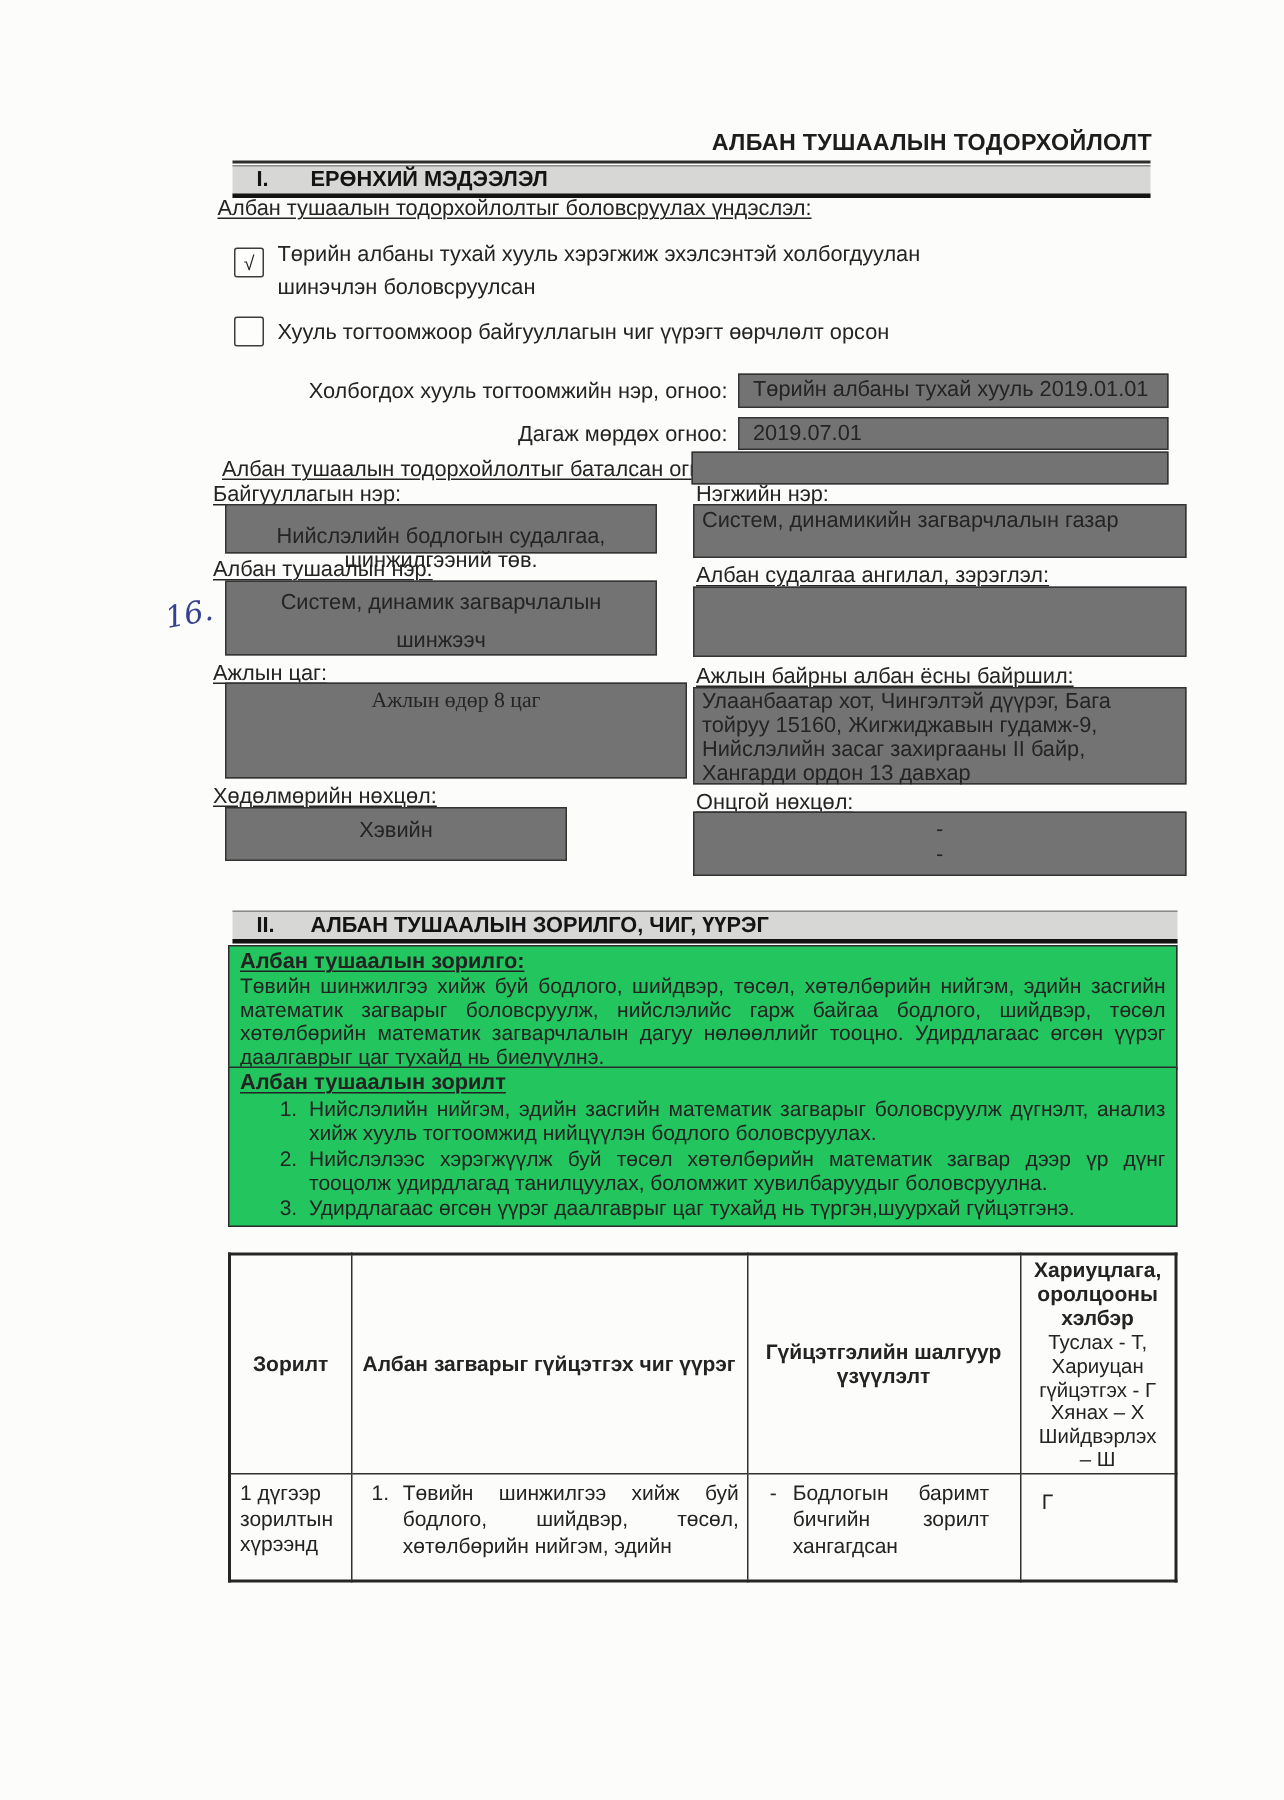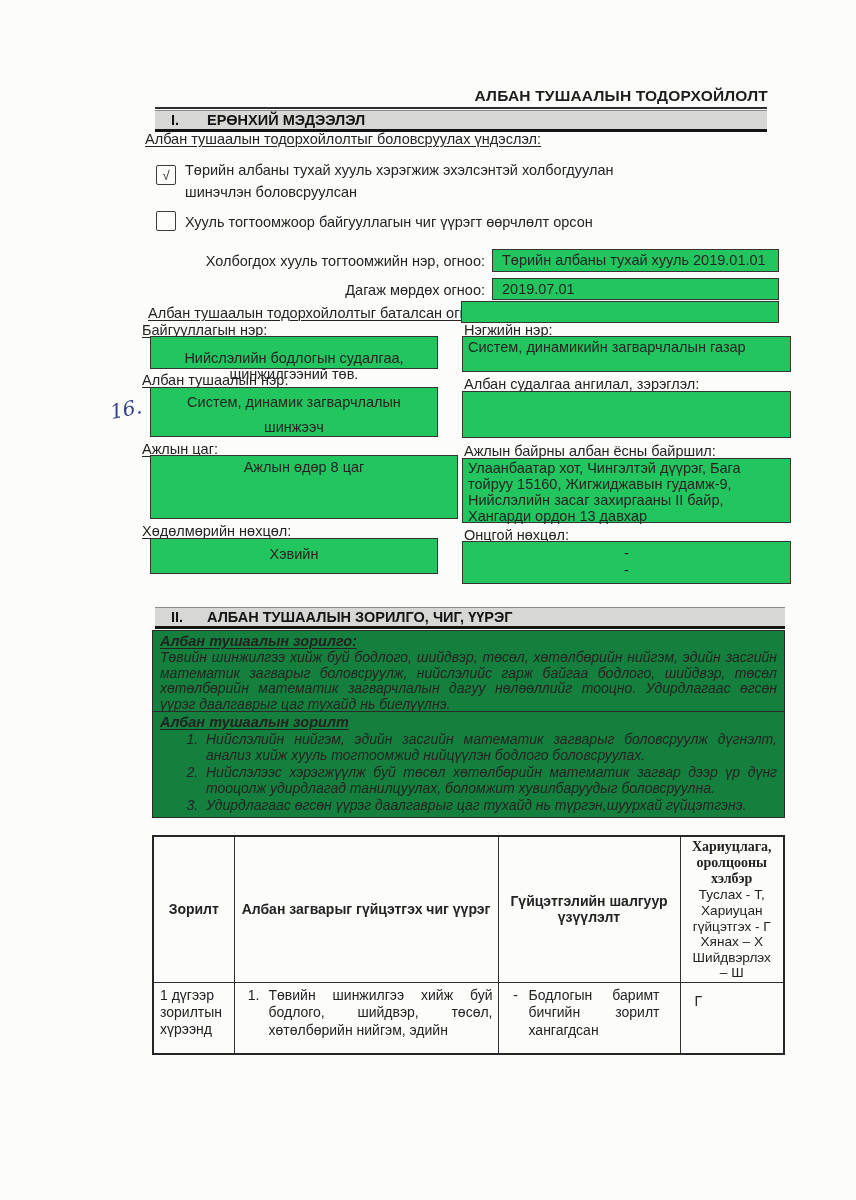--- a/index.html
+++ b/index.html
@@ -24,37 +24,37 @@
   .title-rule{left:155px;top:107px;width:612px;height:2px;background:#2e2e2e;}
   
   .secbar{height:18px;background:#d7d7d5;border-top:1px solid #8a8a8a;border-bottom:3px solid #141414;display:flex;align-items:center;font-weight:bold;font-size:14.5px;color:#141414;}
   .secbar .num{padding-left:16px;width:52px;box-sizing:border-box;}
   .bar1{left:155px;top:110px;width:612px;}
   .bar2{left:155px;top:607px;width:630px;}
   
   .cbox{width:18px;height:18px;border:1.7px solid #3c3c3c;border-radius:2px;background:#fdfdfc;
         display:flex;align-items:center;justify-content:center;font-size:13px;color:#222;}
   
-  .fbox{border:1.7px solid #343434;background:#22c55e;box-sizing:border-box;font-size:14.5px;color:#242424;}
+  .fbox{border:1.7px solid #343434;background:#737373;box-sizing:border-box;font-size:14.5px;color:#242424;}
   .flabel-r{text-align:right;}
   
   .center{text-align:center;}
   
-  .big-box{border:1.9px solid #2b2b2b;box-sizing:border-box;background:#15803d;padding:2px 7px 3px 7px;overflow:hidden;font-style:italic;}
+  .big-box{border:1.9px solid #2b2b2b;box-sizing:border-box;background:#22c55e;padding:2px 7px 3px 7px;overflow:hidden;}
   .big-box h3{margin:0 0 1px 0;font-size:14.5px;font-weight:bold;}
   .purpose-p{margin:0;font-size:14px;line-height:15.7px;text-align:justify;color:#232323;}
   .obj-list{margin:1px 0 0 0;padding-left:42px;font-size:14px;line-height:16.4px;text-align:justify;color:#232323;}
   .obj-list li{padding-left:4px;margin:0;}
   
   table.duty{border-collapse:collapse;table-layout:fixed;}
   table.duty td,table.duty th{border:1.6px solid #303030;box-sizing:border-box;font-size:14px;color:#232323;}
   table.duty{border:2px solid #262626;}
   th.h{font-weight:bold;vertical-align:middle;text-align:center;line-height:16.5px;}
   th.h4{vertical-align:top;padding-top:2px;}
-  .h4-title{font-weight:bold;font-size:14px;line-height:15.8px;font-family:Liberation Serif, serif;}
+  .h4-title{font-weight:bold;font-size:14px;line-height:15.8px;}
   .h4-legend{font-weight:normal;font-size:13.6px;line-height:15.6px;margin-top:1px;}
   td.c1{vertical-align:top;padding:4px 3px 0 6px;line-height:17px;text-align:left;}
   td.c2{vertical-align:top;padding:4px 5px 0 4px;}
   td.c3{vertical-align:top;padding:4px 6px 0 4px;}
   td.c4{vertical-align:top;padding:10px 0 0 14px;font-size:14.5px;}
   .numline{display:flex;}
   .numline .n{width:30px;flex:none;text-align:center;}
   .numline .t{flex:1;text-align:justify;line-height:17.3px;}
   .bulline{display:flex;}
   .bulline .n{width:26px;flex:none;text-align:center;}
@@ -98,24 +98,24 @@
 
   <div class="abs lbl ul" style="left:142px;top:322px;">Байгууллагын нэр:</div>
   <div class="abs fbox ml center" style="left:150px;top:336px;width:288px;height:33px;line-height:16px;padding-top:13px;">Нийслэлийн бодлогын судалгаа,
 шинжилгээний төв.</div>
 
   <div class="abs lbl ul" style="left:142px;top:372px;">Албан тушаалын нэр:</div>
   <div class="abs fbox ml center" style="left:150px;top:387px;width:288px;height:50px;line-height:25px;padding-top:2px;">Систем, динамик загварчлалын
 шинжээч</div>
 
   <div class="abs lbl ul" style="left:142px;top:441px;">Ажлын цаг:</div>
-  <div class="abs fbox center" style="left:150px;top:455px;width:308px;height:64px;padding-top:3px;">Ажлын өдөр 8 цаг</div>
+  <div class="abs fbox center" style="left:150px;top:455px;width:308px;height:64px;padding-top:3px;font-family:Liberation Serif, serif;">Ажлын өдөр 8 цаг</div>
 
   <div class="abs lbl ul" style="left:142px;top:523px;">Хөдөлмөрийн нөхцөл:</div>
-  <div class="abs fbox center" style="left:150px;top:538px;width:288px;height:36px;padding-top:7px;">Хэвийн</div>
+  <div class="abs fbox center" style="left:150px;top:538px;width:228px;height:36px;padding-top:7px;">Хэвийн</div>
 
   <div class="abs hand" style="left:110px;top:397px;">16.</div>
 
   <div class="abs lbl ul" style="left:464px;top:322px;">Нэгжийн нэр:</div>
   <div class="abs fbox" style="left:462px;top:336px;width:329px;height:36px;padding:2px 5px;">Систем, динамикийн загварчлалын газар</div>
 
   <div class="abs lbl ul" style="left:464px;top:376px;">Албан судалгаа ангилал, зэрэглэл:</div>
   <div class="abs fbox" style="left:462px;top:391px;width:329px;height:47px;"></div>
 
   <div class="abs lbl ul" style="left:464px;top:443px;">Ажлын байрны албан ёсны байршил:</div>

